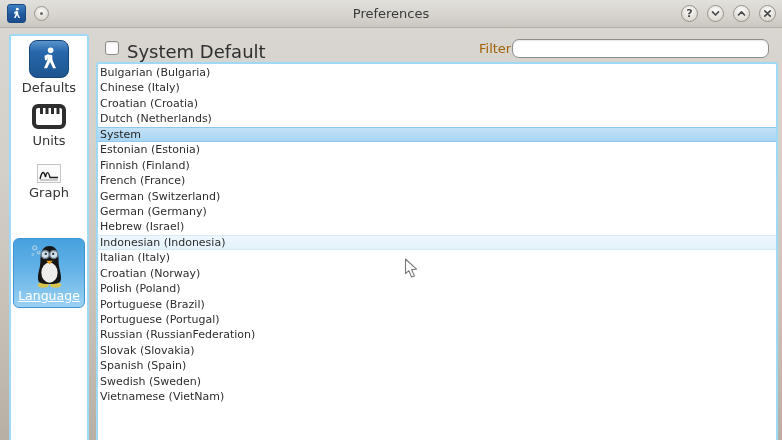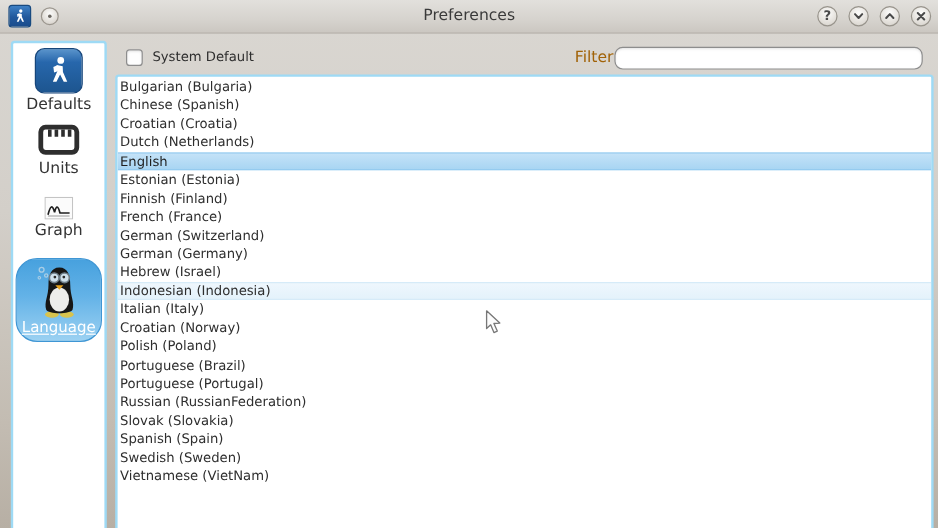--- a/index.html
+++ b/index.html
@@ -55,39 +55,40 @@
   .side-item { position:absolute; left:2px; width:72px; display:flex; flex-direction:column; align-items:center; }
   .side-item .side-label { font-size:13px; color:#343434; margin-top:2px; }
   .side-item-defaults { top:4px; }
   .side-item-units    { top:66px;text-align:right; }
   .side-item-graph    { top:128px; }
   .side-item-language {
     top:179px; height:70px; justify-content:space-between;
     padding:3px 0 4px;
   }
   .side-item.selected {
-    border-radius:18px; border:1px solid #3f96d4;
+    border-radius:6px; border:1px solid #3f96d4;
     background:linear-gradient(180deg,#47a1de 0%,#63b2e7 45%,#9bd1f2 100%);
+    margin-top:23px;
   }
   .side-item.selected .side-label {
     color:#fff; text-decoration:underline; font-size:12.5px; margin-top:0;
   }
   .defaults-tile {
     width:40px; height:38px; border-radius:8px; border:1px solid #16457a;
     background:linear-gradient(180deg,#5a94cc 0%,#2767ac 30%,#1d558f 100%);
     display:flex; align-items:center; justify-content:center;
   }
 
   
   .checkbox {
     position:absolute; left:105px; top:41px; width:14px; height:14px;
     background:#fefefe; border:1px solid #8d8d8d; border-radius:3px;
     box-shadow:inset 0 1px 2px rgba(0,0,0,.12);
   }
-  .checkbox-label { position:absolute; left:127px; top:41px; font-size:11px; color:#2f2f2f; }
+  .checkbox-label { position:absolute; left:127px; top:41px; font-size:18px; color:#2f2f2f; }
   .filter-label   { position:absolute; left:479px; top:41px; font-size:13px; color:#a16207; }
   .filter-input {
     position:absolute; left:512px; top:39px; width:257px; height:19px;
     border:1px solid #8d8d8d; border-radius:7px; background:#fff;
     font:12px "DejaVu Sans",sans-serif; padding:0 7px; outline:none;
     box-shadow:inset 0 1px 2px rgba(0,0,0,.10);
   }
 
   
   .lang-list {
@@ -197,24 +198,24 @@
 
 </div>
 
 <div class="checkbox"></div>
 <span class="checkbox-label">System Default</span>
 <span class="filter-label">Filter</span>
 <input class="filter-input" type="text" value="" style="">
 
 <div class="lang-list">
     <div class="row">Bulgarian (Bulgaria)</div>
-    <div class="row">Chinese (Spanish)</div>
+    <div class="row">Chinese (Italy)</div>
     <div class="row">Croatian (Croatia)</div>
     <div class="row">Dutch (Netherlands)</div>
-    <div class="row selected">English</div>
+    <div class="row selected">System</div>
     <div class="row">Estonian (Estonia)</div>
     <div class="row">Finnish (Finland)</div>
     <div class="row">French (France)</div>
     <div class="row">German (Switzerland)</div>
     <div class="row">German (Germany)</div>
     <div class="row">Hebrew (Israel)</div>
     <div class="row hovered">Indonesian (Indonesia)</div>
     <div class="row">Italian (Italy)</div>
     <div class="row">Croatian (Norway)</div>
     <div class="row">Polish (Poland)</div>

